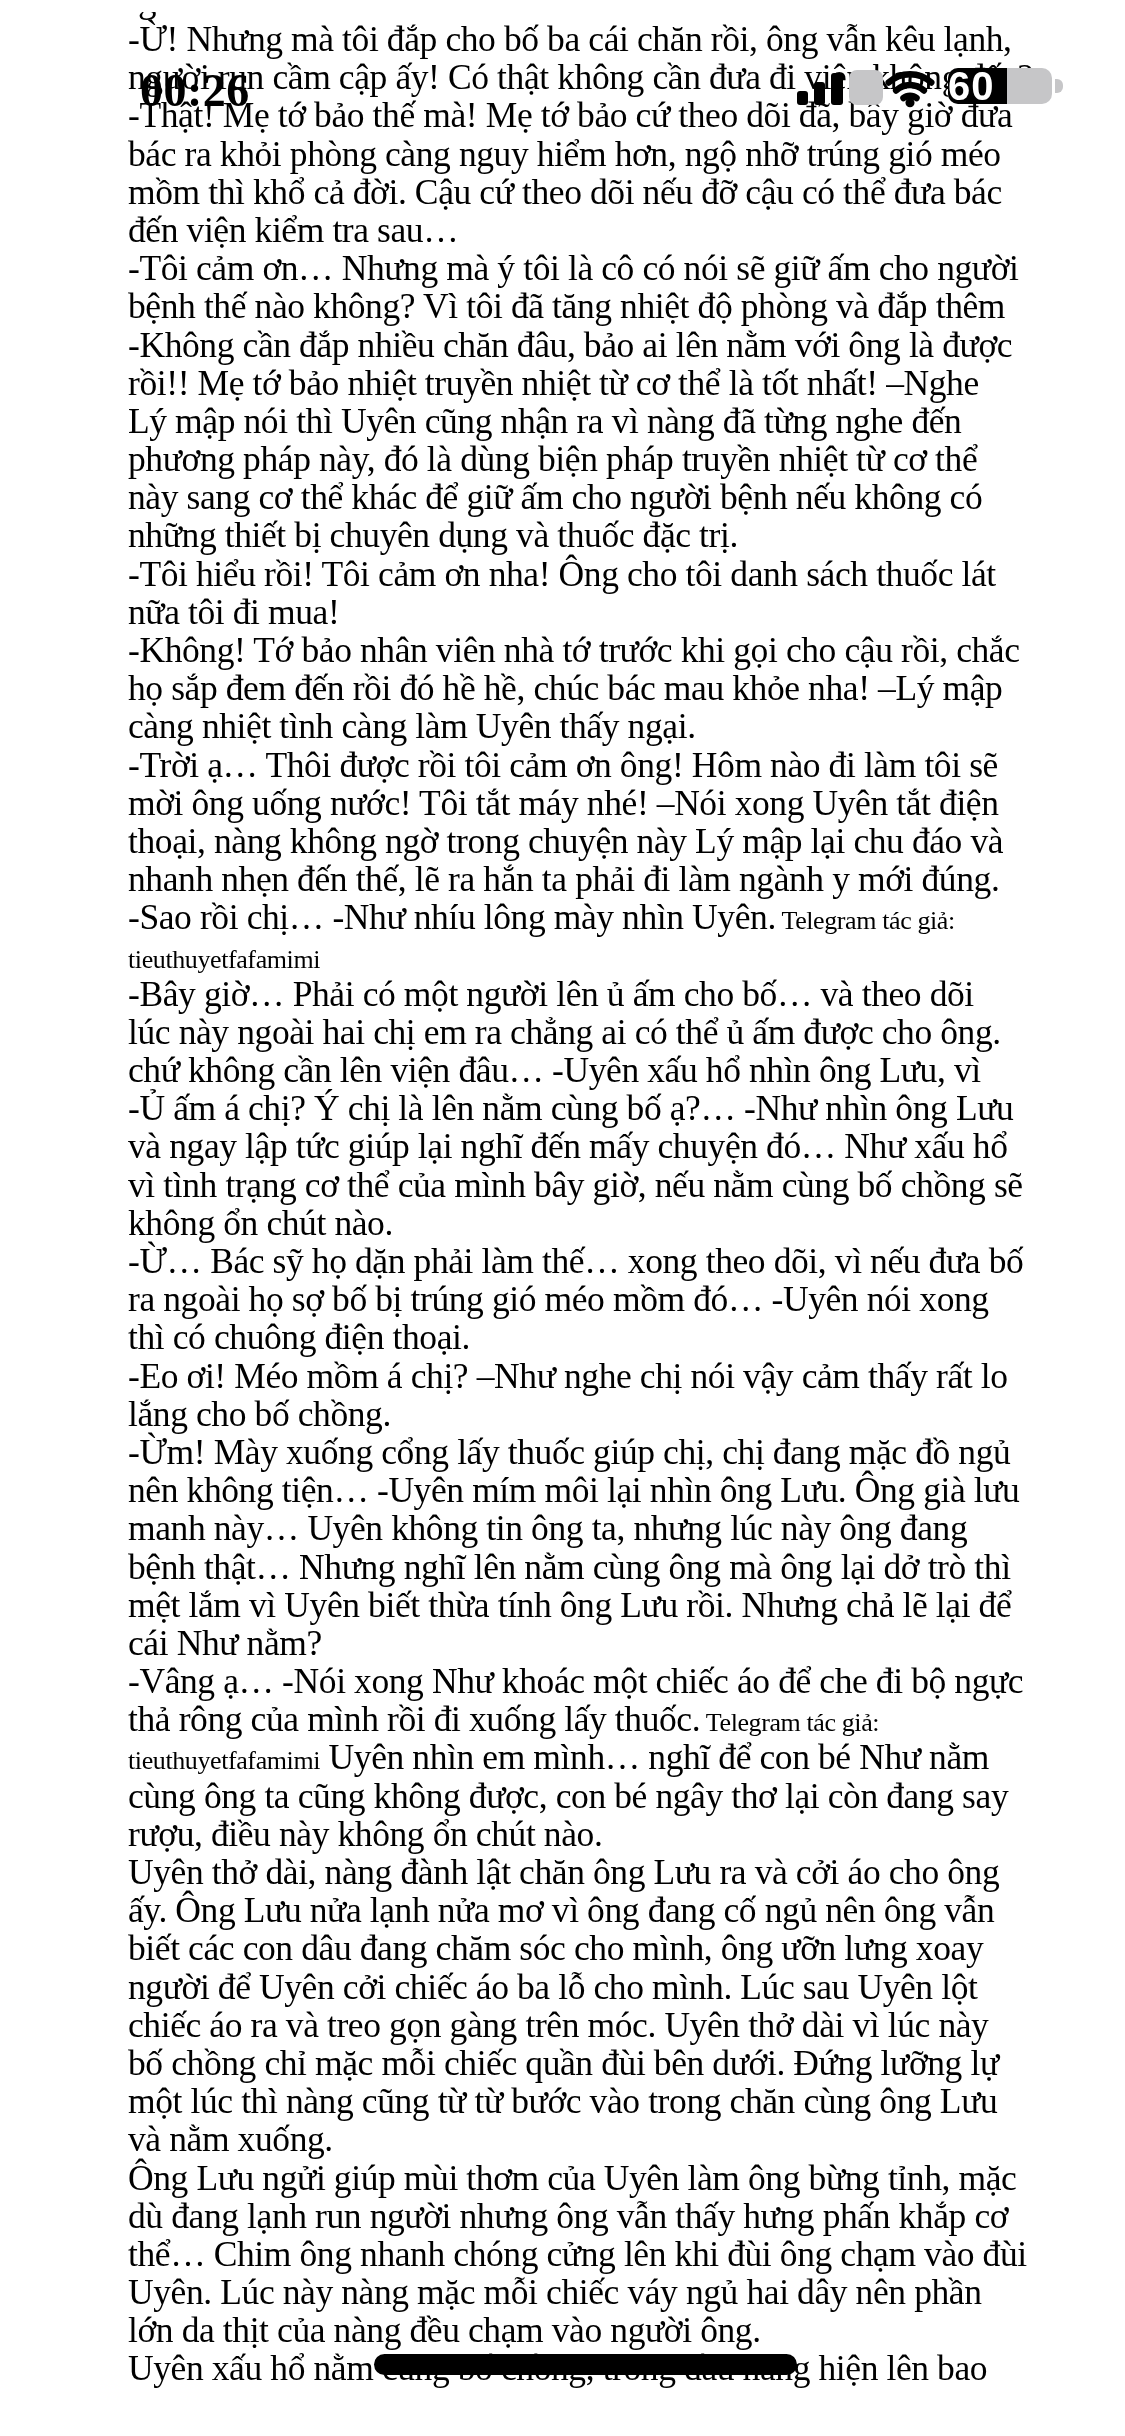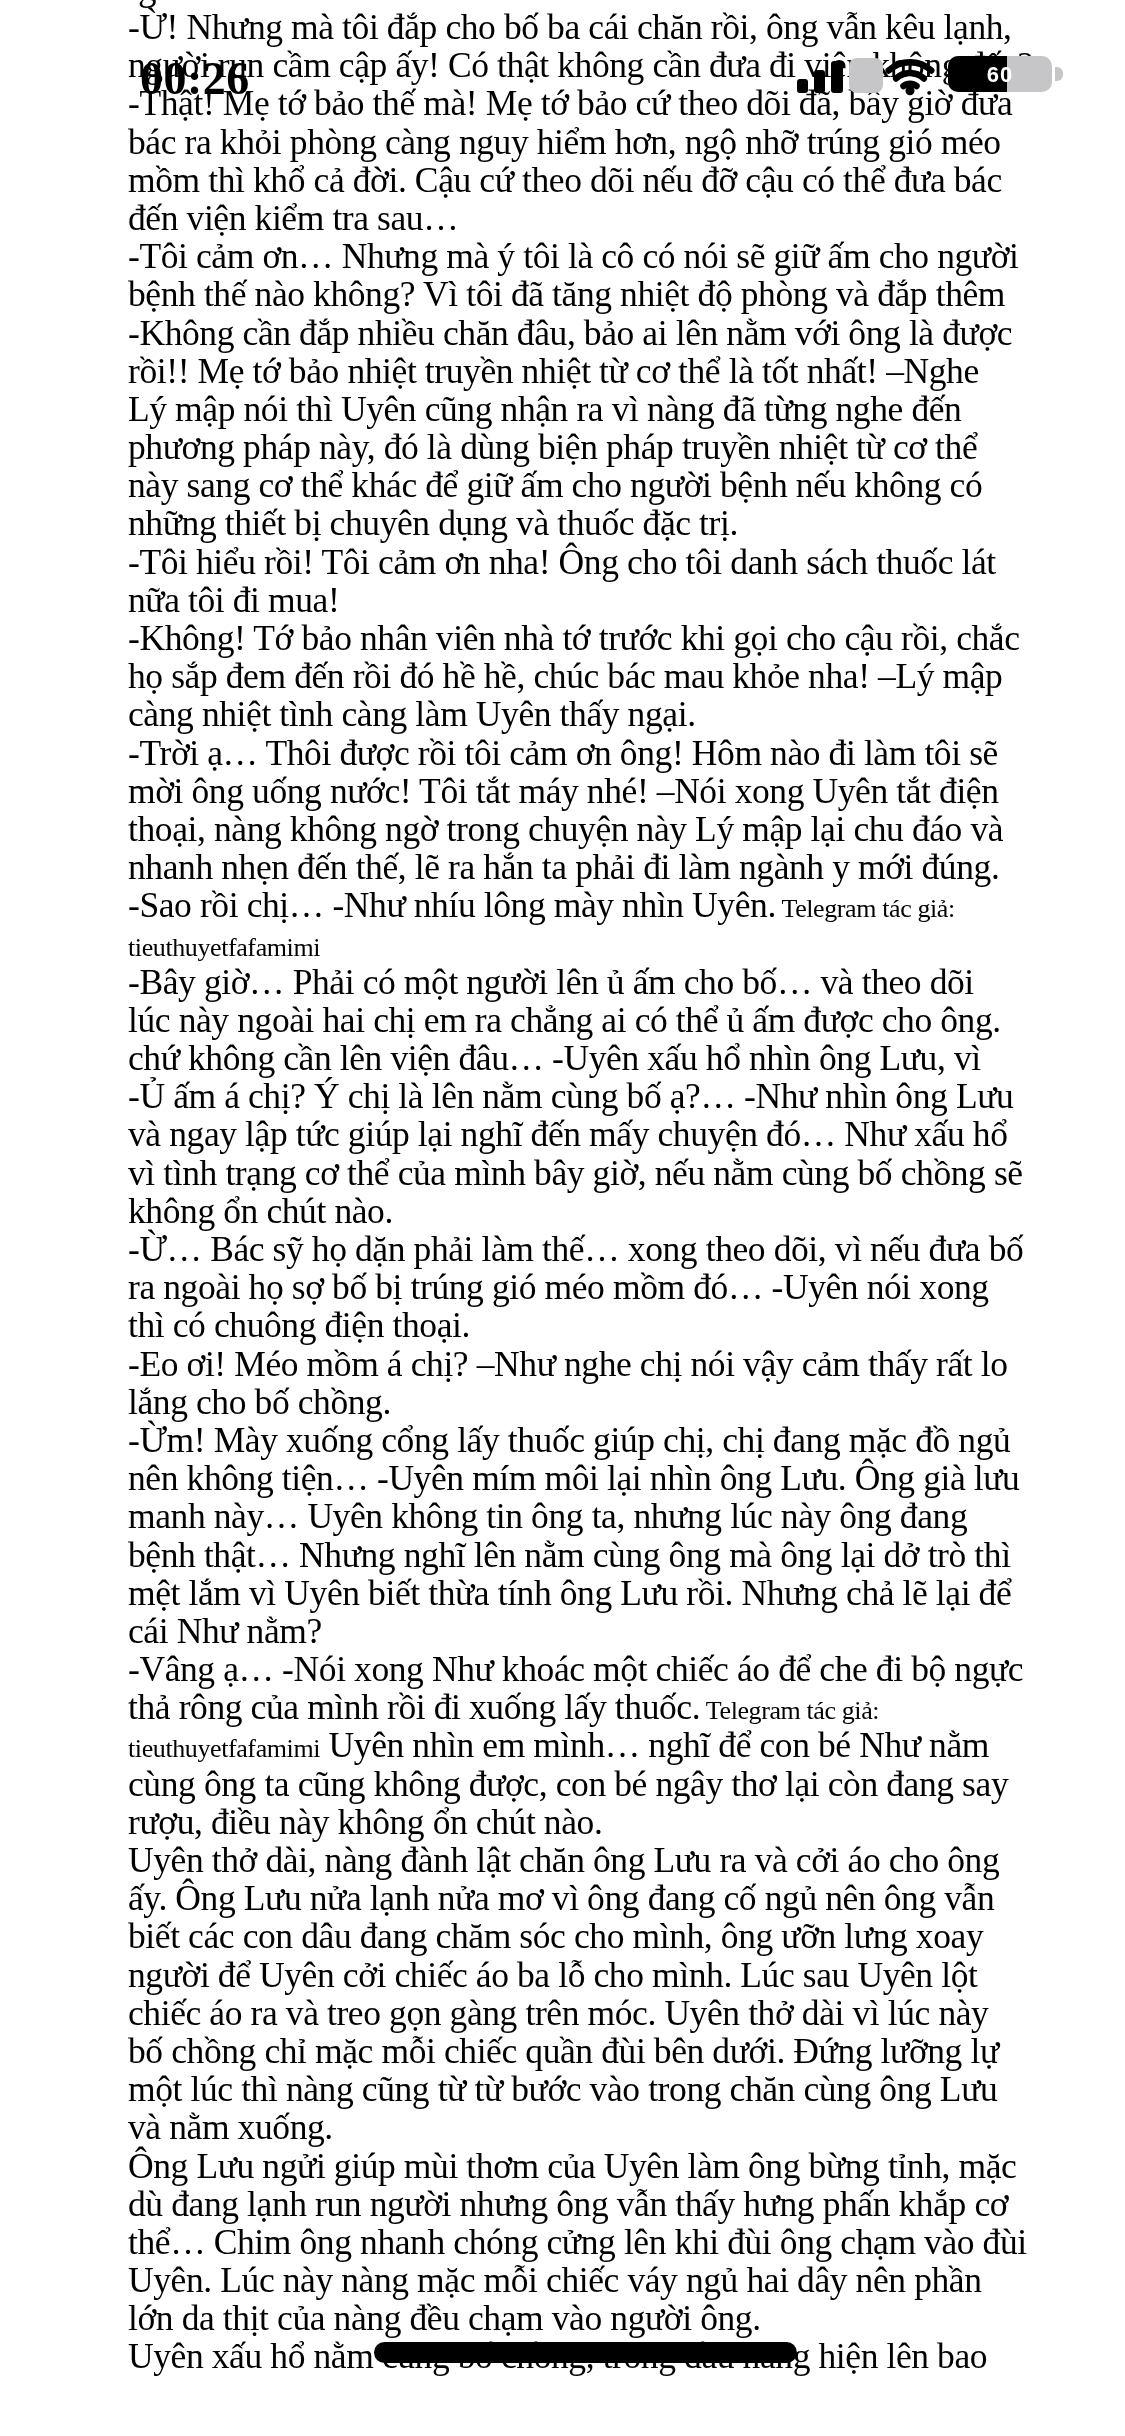--- a/index.html
+++ b/index.html
@@ -78,38 +78,37 @@
   .bat-body {
     position:absolute; left:0; top:0;
     width:104px; height:36px;
     border-radius:10px;
     background:#c6c6c8;
     overflow:hidden;
   }
   .bat-fill { position:absolute; left:0; top:0; width:59px; height:36px; background:#000; }
   .bat-pct {
     position:absolute; left:0; top:0; width:104px; height:36px;
-    text-align:center;
     font-family:"Liberation Sans","DejaVu Sans",sans-serif;
     font-weight:700;
-    font-size:22px; line-height:37px;
+    font-size:40px; line-height:37px;
     letter-spacing:1px;
     color:#fff;
   }
   .bat-cap {
     position:absolute; left:107px; top:11px;
     width:8px; height:14px;
     background:#c6c6c8;
     border-radius:0 6px 6px 0;
   }
 </style>
 </head>
 <body>
 
-<div style="position:absolute;inset:0;">
+<div style="position:absolute;inset:0;margin-top:12px;">
 
   <div class="top-fragment">
     <span>g</span>
   </div>
 
   <div class="content">
       <div class="line"><span class="seg-n">-Ừ! Nhưng mà tôi đắp cho bố ba cái chăn rồi, ông vẫn kêu lạnh,</span></div>
       <div class="line"><span class="seg-n">người run cầm cập ấy! Có thật không cần đưa đi viện không đấy?</span></div>
       <div class="line"><span class="seg-n">-Thật! Mẹ tớ bảo thế mà! Mẹ tớ bảo cứ theo dõi đã, bây giờ đưa</span></div>
       <div class="line"><span class="seg-n">bác ra khỏi phòng càng nguy hiểm hơn, ngộ nhỡ trúng gió méo</span></div>

